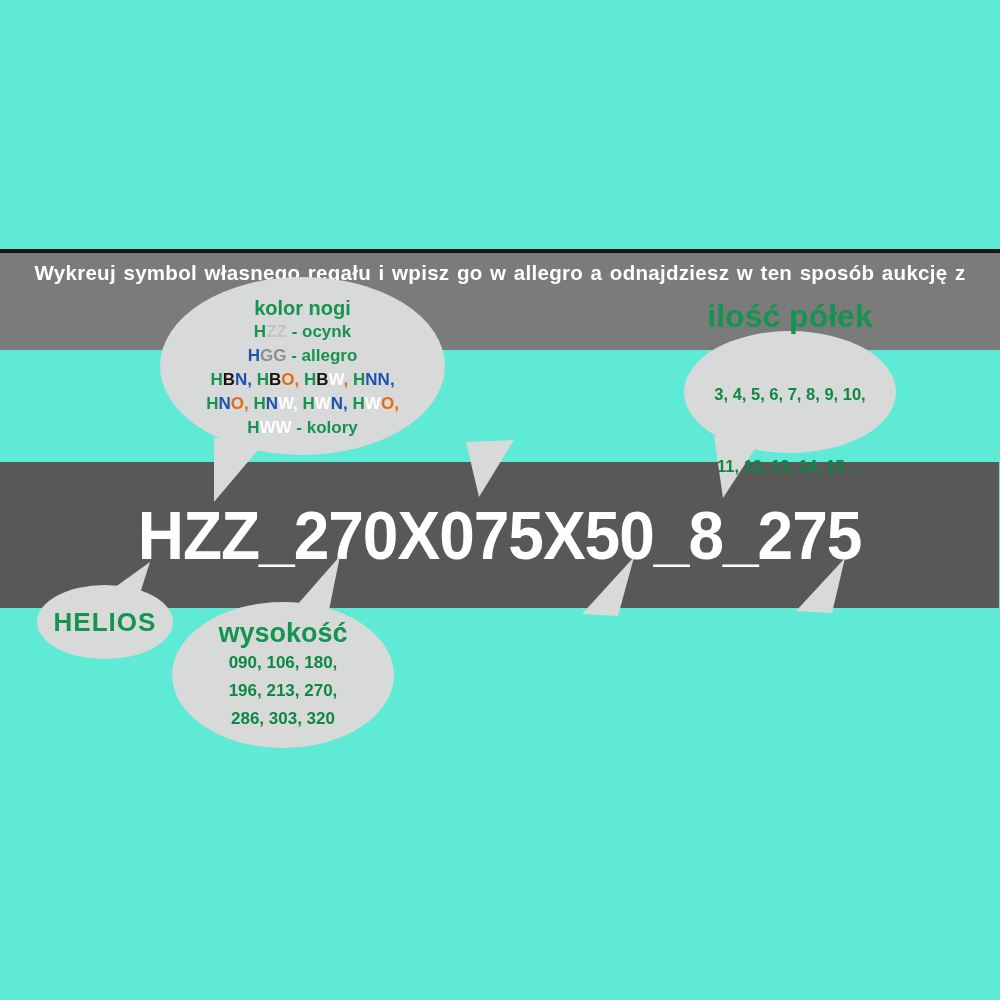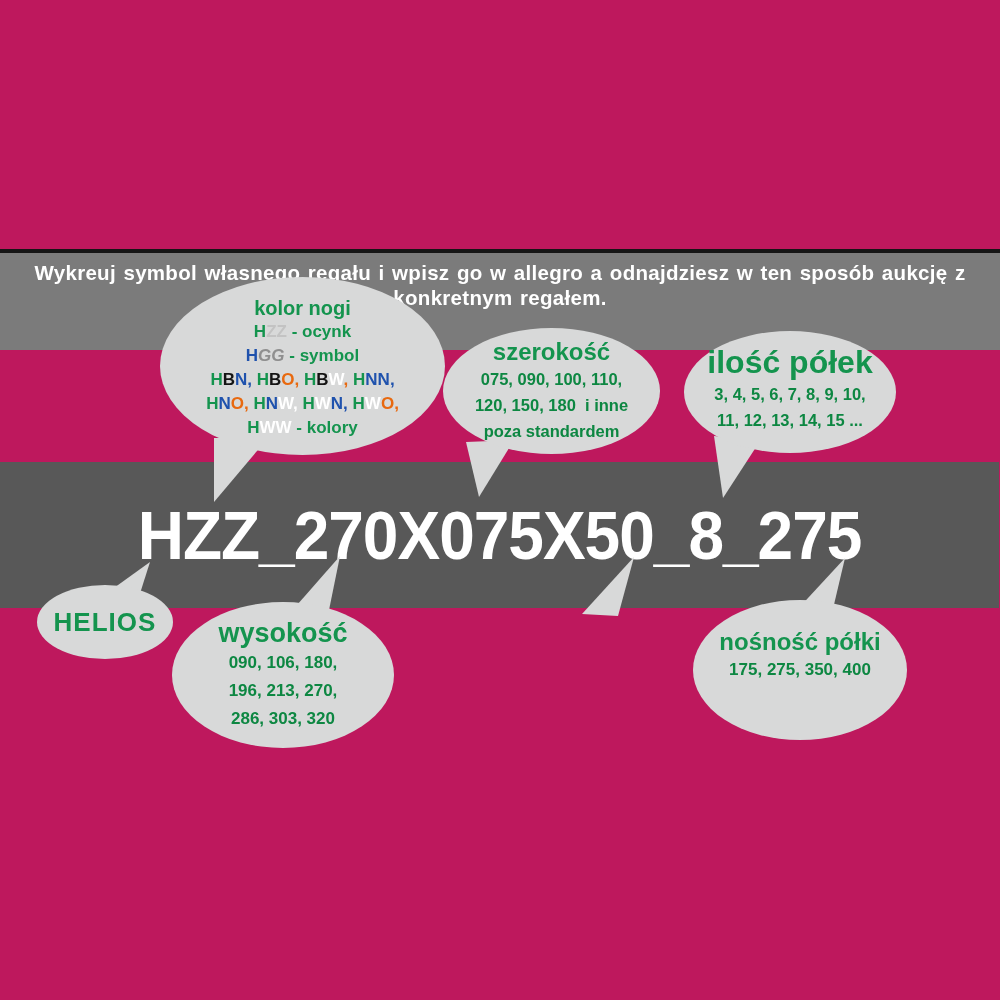--- a/index.html
+++ b/index.html
@@ -1,18 +1,18 @@
 <!DOCTYPE html>
 <html style="--banner-gray: #7b7b7b; --band-gray: #585858; --bubble-gray: #d8d9d9; --green: #14944e; --green-dark: #0d8742; --blue: #1f52ad; --orange: #e8690f; --silver: #c3c3c3; --gray: #8f8f8f; --ink: #141414;"><head>
 <meta charset="utf-8">
 <style>
   html,body { margin:0; padding:0; background:#ffffff; }
   .page {
     position:relative; width:1000px; height:1000px; overflow:hidden;
-    background:#be185d; font-family:"Liberation Sans", sans-serif;
+    background:#5eead4; font-family:"Liberation Sans", sans-serif;
   }
   .topline { position:absolute; left:0; top:249px; width:1000px; height:4px; background:#151515; z-index:0; }
   .banner {
     position:absolute; left:0; top:253px; width:1000px; height:97px;
     background:var(--banner-gray); color:#ffffff; font-weight:bold;
     font-size:20.5px; line-height:25px; text-align:center;
     padding-top:7px; box-sizing:border-box; letter-spacing:0.3px; word-spacing:1.5px; z-index:0;
   }
   .band {
     position:absolute; left:0; top:462px; width:999px; height:146px;
@@ -30,34 +30,34 @@
   }
   .title { color:var(--green); font-weight:bold; }
   .line  { color:var(--green-dark); font-weight:bold; white-space:pre-wrap; }
   .coderow { font-weight:bold; font-size:17px; line-height:24px; white-space:pre; }
   .c-green  { color:var(--green); }
   .c-blue   { color:var(--blue); }
   .c-orange { color:var(--orange); }
   .c-black  { color:var(--ink); }
   .c-white  { color:#ffffff; }
   .c-silver { color:var(--silver); }
-  .c-gray   { color:var(--gray);font-style:italic; }
+  .c-gray   { color:var(--gray); }
 
   .b-color-legs { left:160px; top:277px; width:285px; height:178px; padding-top:4px; }
   .b-color-legs .title { font-size:20px; line-height:24px; }
   .b-color-legs .coderow:first-of-type { margin-top:5px; }
 
   .b-width { left:443px; top:328px; width:217px; height:126px; }
   .b-width .title { font-size:24px; }
   .b-width .line { font-size:16.5px; line-height:26px; }
   .b-width .line:first-of-type { margin-top:7px; }
 
   .b-count { left:684px; top:331px; width:212px; height:122px; padding-bottom:8px; }
   .b-count .title { font-size:32px; }
-  .b-count .line { font-size:16.5px; line-height:26px; }
+  .b-count .line { font-size:16.5px; line-height:26px;margin-top:46px; }
   .b-count .line:first-of-type { margin-top:12px; }
 
   .b-brand { left:37px; top:585px; width:136px; height:74px; }
   .b-brand .title { font-size:26px; letter-spacing:1px; }
 
   .b-height { left:172px; top:602px; width:222px; height:146px; }
   .b-height .title { font-size:27px; }
   .b-height .line { font-size:17px; line-height:28px; }
   .b-height .line:first-of-type { margin-top:9px; }
 
@@ -73,69 +73,58 @@
 </style>
 </head>
 <body>
 
 <div class="page">
 
   <div class="topline"></div>
 
   <div class="banner">
     <div>Wykreuj symbol własnego regału i wpisz go w allegro a odnajdziesz w ten sposób aukcję z</div>
-    <div>konkretnym regałem.</div>
   </div>
 
   <div class="band">
     <div class="code-text">HZZ_270X075X50_8_275</div>
   </div>
 
   <svg class="tails" viewBox="0 0 1000 1000" xmlns="http://www.w3.org/2000/svg">
     <polygon points="214,438 268,438 214,502" fill="#d8d9d9"></polygon>
     <polygon points="466,442 514,440 479,497" fill="#d8d9d9"></polygon>
     <polygon points="714,436 760,441 723,498" fill="#d8d9d9"></polygon>
     <polygon points="150,562 100,598 136,606" fill="#d8d9d9"></polygon>
     <polygon points="340,556 290,613 328,615" fill="#d8d9d9"></polygon>
     <polygon points="634,557 582,614 618,616" fill="#d8d9d9"></polygon>
     <polygon points="845,558 796,611 832,613" fill="#d8d9d9"></polygon>
   </svg>
 
   <div class="bubble b-color-legs">
     <div class="title">kolor nogi</div>
     <div class="coderow"><span class="c-green">H</span><span class="c-silver">ZZ</span><span class="c-green"> - ocynk</span></div>
-    <div class="coderow"><span class="c-blue">H</span><span class="c-gray">GG</span><span class="c-green"> - symbol</span></div>
+    <div class="coderow"><span class="c-blue">H</span><span class="c-gray">GG</span><span class="c-green"> - allegro</span></div>
     <div class="coderow"><span class="c-green">H</span><span class="c-black">B</span><span class="c-blue">N</span><span class="c-blue">, </span><span class="c-green">H</span><span class="c-black">B</span><span class="c-orange">O</span><span class="c-orange">, </span><span class="c-green">H</span><span class="c-black">B</span><span class="c-white">W</span><span class="c-orange">, </span><span class="c-green">H</span><span class="c-blue">N</span><span class="c-blue">N</span><span class="c-blue">,</span></div>
     <div class="coderow"><span class="c-green">H</span><span class="c-blue">N</span><span class="c-orange">O</span><span class="c-orange">, </span><span class="c-green">H</span><span class="c-blue">N</span><span class="c-white">W</span><span class="c-white">, </span><span class="c-green">H</span><span class="c-white">W</span><span class="c-blue">N</span><span class="c-blue">, </span><span class="c-green">H</span><span class="c-white">W</span><span class="c-orange">O</span><span class="c-orange">,</span></div>
     <div class="coderow"><span class="c-green">H</span><span class="c-white">WW</span><span class="c-green"> - kolory</span></div>
   </div>
 
-  <div class="bubble b-width">
-    <div class="title">szerokość</div>
-    <div class="line">075, 090, 100, 110,</div>
-    <div class="line">120, 150, 180  i inne</div>
-    <div class="line">poza standardem</div>
-  </div>
 
   <div class="bubble b-count">
     <div class="title">ilość półek</div>
     <div class="line">3, 4, 5, 6, 7, 8, 9, 10,</div>
     <div class="line">11, 12, 13, 14, 15 ...</div>
   </div>
 
   <div class="bubble b-brand">
     <div class="title">HELIOS</div>
   </div>
 
   <div class="bubble b-height">
     <div class="title">wysokość</div>
     <div class="line">090, 106, 180,</div>
     <div class="line">196, 213, 270,</div>
     <div class="line">286, 303, 320</div>
   </div>
 
 
-  <div class="bubble b-load">
-    <div class="title">nośność półki</div>
-    <div class="line">175, 275, 350, 400</div>
-  </div>
 
 </div>
 
 </body></html>

